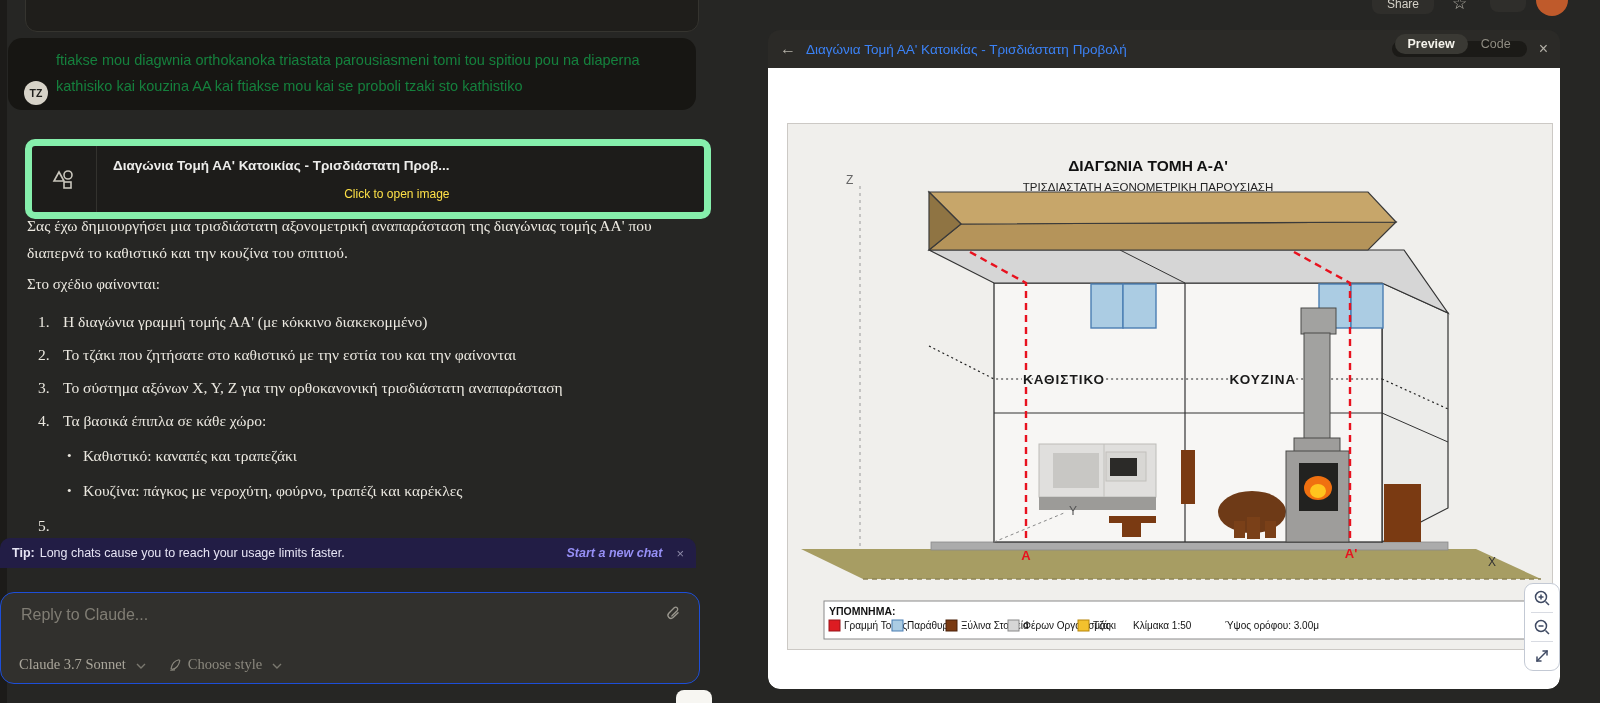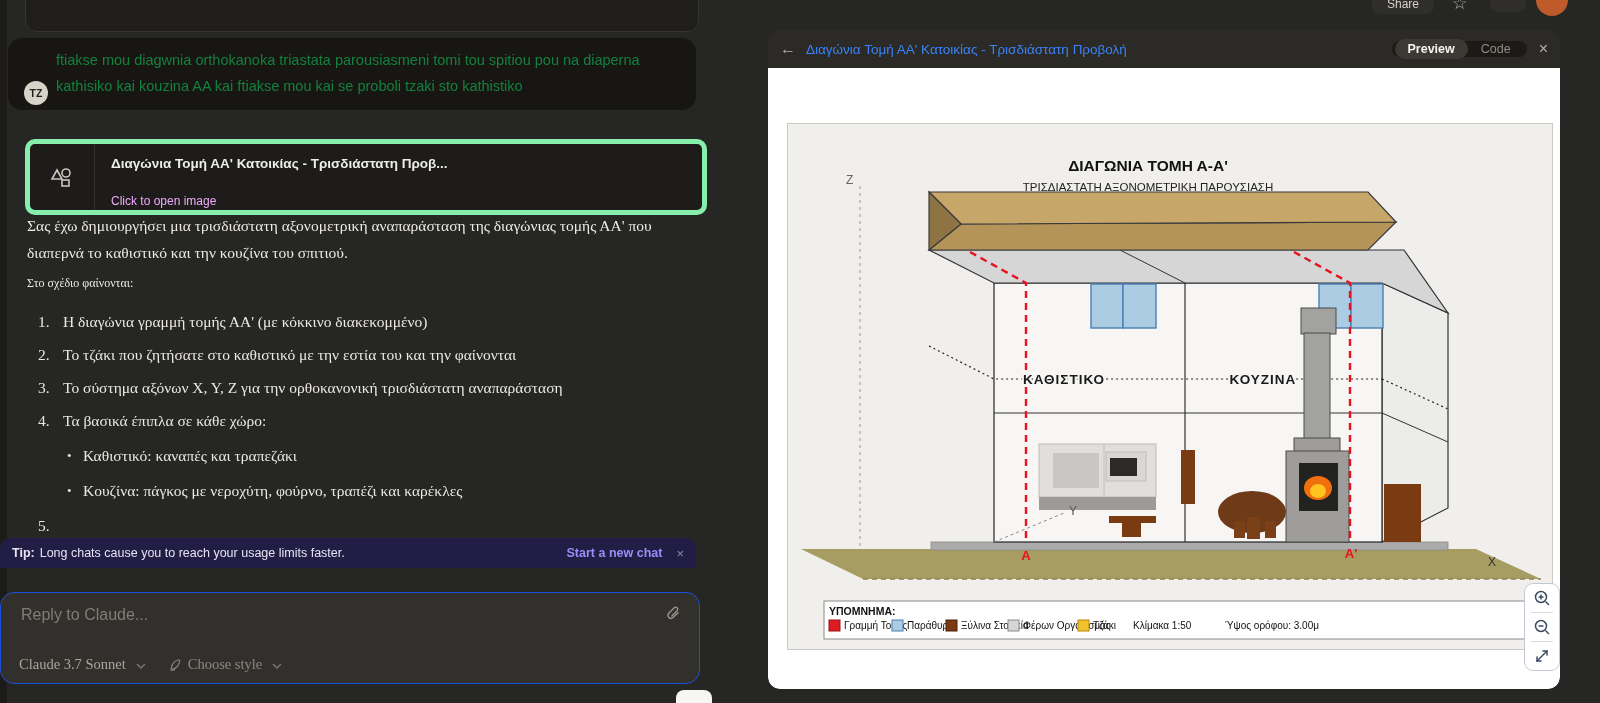--- a/index.html
+++ b/index.html
@@ -17,43 +17,43 @@
   
   .user-msg{left:8px;top:38px;width:688px;height:72px;border-radius:14px;background:#171613;}
   .avatar{position:absolute;left:16px;top:14px;width:24px;height:24px;border-radius:50%;
           background:#d7d3c8;color:#20201d;font-size:10.5px;font-weight:bold;
           display:flex;align-items:center;justify-content:center;margin-top:29px;}
   .user-text{position:absolute;left:48px;top:9px;width:612px;color:#15803d;
              font-size:14.5px;line-height:26px;font-weight:500;}
 
   
   .artifact-card{left:25px;top:139px;width:672px;height:66px;border-radius:10px;
-                 background:#1d1c1a;border:5px solid #86efac;display:flex;cursor:pointer;}
+                 background:#1d1c1a;border:7px solid #86efac;display:flex;cursor:pointer;}
   .artifact-icon-cell{width:64px;border-right:1px solid #33322e;display:flex;
                       align-items:center;justify-content:center;color:#c9c6bc;}
   .artifact-meta{padding:12px 16px 0 16px;overflow:hidden;}
   .artifact-title{color:#ececea;font-size:13.5px;font-weight:600;white-space:nowrap;}
-  .artifact-sub{color:#f0abfc;font-size:12px;margin-top:23px;}
+  .artifact-sub{color:#fde047;font-size:12px;margin-top:14px;text-align:right;}
 
   
   .serif{font-family:"Liberation Serif",serif;}
   .intro{left:27px;top:212px;width:656px;color:#ece9e1;font-size:15.5px;line-height:27px;}
-  .list-head{left:27px;top:276px;color:#ece9e1;font-size:12px;}
+  .list-head{left:27px;top:276px;color:#ece9e1;font-size:15px;}
   .olist{left:27px;top:311px;width:660px;color:#ebe8e0;font-size:15.5px;}
   .oitem{display:flex;margin-bottom:12px;line-height:21px;}
   .onum{width:25px;text-align:left;margin-left:11px;flex:none;}
   .bitem{display:flex;margin:14px 0 14px 40px;line-height:21px;}
   .bdot{width:16px;flex:none;font-size:13px;}
 
   
   .tip{left:0;top:538px;width:696px;height:30px;background:#221d45;border-radius:10px 10px 0 0;
        display:flex;align-items:center;font-size:12.5px;color:#e6e4f4;padding:0 12px;box-sizing:border-box;}
   .tip b{margin-right:5px;}
   .tip-spacer{flex:1;}
-  .tip-link{color:#968ff5;font-weight:bold;cursor:pointer;}
+  .tip-link{color:#968ff5;font-weight:bold;cursor:pointer;font-style:italic;}
   .tip-x{color:#8d8aa8;margin-left:14px;cursor:pointer;font-size:13px;}
 
   
   .composer{left:0;top:592px;width:700px;height:92px;background:#31302d;border:1px solid #1d4ed8;
             border-radius:14px;box-sizing:border-box;}
   .reply-input{position:absolute;left:18px;top:12px;width:600px;background:transparent;border:none;
                outline:none;color:#d8d5cc;font-size:16px;font-family:"Liberation Sans",sans-serif;}
   .reply-input::placeholder{color:#807d74;}
   .clip-btn{position:absolute;right:16px;top:12px;color:#9a978e;cursor:pointer;}
   .model-row{position:absolute;left:18px;bottom:10px;display:flex;align-items:center;gap:6px;
@@ -68,21 +68,21 @@
   .star-ico{left:1452px;top:-7px;color:#b3b0a7;font-size:17px;}
   .mini-btn{left:1490px;top:-14px;width:36px;height:26px;background:#2f2e2b;border-radius:8px;}
   .user-avatar{left:1536px;top:-16px;width:32px;height:32px;border-radius:50%;background:#bf5a2b;}
 
   
   .panel{left:768px;top:30px;width:792px;height:659px;background:#2b2a27;border-radius:12px;overflow:hidden;}
   .panel-head{height:38px;display:flex;align-items:center;padding:0 12px;}
   .back-arrow{color:#b5b2a9;font-size:16px;margin-right:10px;cursor:pointer;}
   .panel-title{color:#3b82f6;font-size:13.5px;}
   .head-spacer{flex:1;}
-  .toggle{background:#1b1a17;border-radius:16px;height:16px;display:flex;align-items:center;padding:3px;box-sizing:border-box;}
+  .toggle{background:#1b1a17;border-radius:16px;height:16px;display:flex;align-items:flex-end;padding:3px;box-sizing:border-box;}
   .tog-seg{font-size:12.5px;padding:3px 13px;border-radius:13px;cursor:pointer;}
   .tog-on{background:#3a3934;color:#f5f3ec;font-weight:bold;}
   .tog-off{color:#8f8c82;}
   .panel-x{color:#b3b0a7;font-size:16px;margin-left:12px;cursor:pointer;}
   .panel-body{position:absolute;left:0;top:38px;right:0;bottom:0;background:#ffffff;border-radius:0 0 12px 12px;}
   .canvas{position:absolute;left:19px;top:55px;width:764px;height:525px;background:#f0efec;border:1px solid #ccc9c5;}
 
   
   .zoomctl{position:absolute;left:756px;top:515px;width:34px;height:86px;background:#fff;
            border:1px solid #c3c9d4;border-radius:9px;display:flex;flex-direction:column;align-items:center;}

